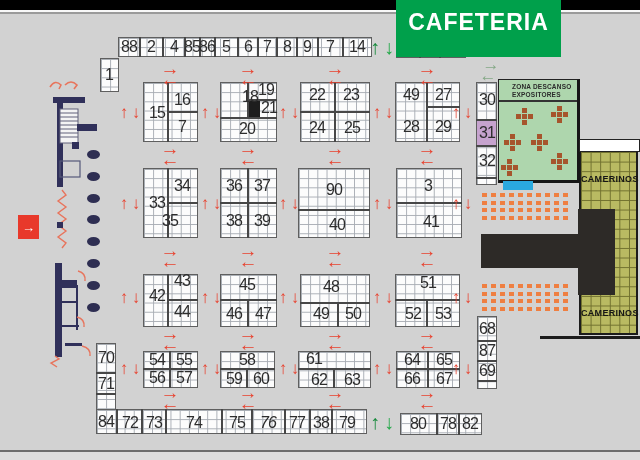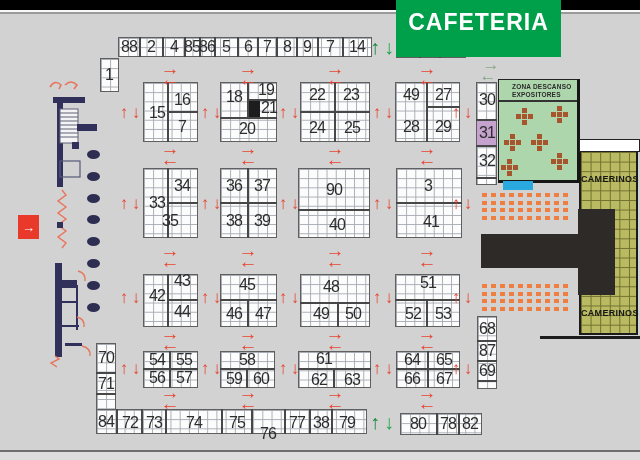--- a/index.html
+++ b/index.html
@@ -206,21 +206,21 @@
     <span class="blabel" style="left: 287px; top: 47px;">8</span>
     <span class="blabel" style="left: 307px; top: 47px;">9</span>
     <span class="blabel" style="left: 330px; top: 47px;">7</span>
     <span class="blabel" style="left: 357px; top: 47px;">14</span>
     <span class="blabel" style="left: 408px; top: 48px;">12</span>
     <span class="blabel" style="left: 430px; top: 48px;">13</span>
     <span class="blabel" style="left: 452px; top: 48px;">14</span>
     <span class="blabel" style="left: 157px; top: 113px;">15</span>
     <span class="blabel" style="left: 182px; top: 100px;">16</span>
     <span class="blabel" style="left: 182px; top: 127px;">7</span>
-    <span class="blabel" style="left: 234px; top: 97px;">18</span>
+    <span class="blabel" style="left: 250px; top: 97px;">18</span>
     <span class="blabel" style="left: 266px; top: 90px; border-radius: 8px;">19</span>
     <span class="blabel" style="left: 269px; top: 108px;">21</span>
     <span class="blabel" style="left: 247px; top: 129px;">20</span>
     <span class="blabel" style="left: 317px; top: 95px;">22</span>
     <span class="blabel" style="left: 351px; top: 95px;">23</span>
     <span class="blabel" style="left: 317px; top: 128px;">24</span>
     <span class="blabel" style="left: 352px; top: 128px;">25</span>
     <span class="blabel" style="left: 411px; top: 95px;">49</span>
     <span class="blabel" style="left: 443px; top: 95px;">27</span>
     <span class="blabel" style="left: 411px; top: 127px;">28</span>
@@ -251,38 +251,38 @@
     <span class="blabel" style="left: 428px; top: 283px;">51</span>
     <span class="blabel" style="left: 413px; top: 314px;">52</span>
     <span class="blabel" style="left: 443px; top: 314px;">53</span>
     <span class="blabel" style="left: 157px; top: 360px;">54</span>
     <span class="blabel" style="left: 184px; top: 360px; text-align: right;">55</span>
     <span class="blabel" style="left: 157px; top: 378px;">56</span>
     <span class="blabel" style="left: 184px; top: 378px;">57</span>
     <span class="blabel" style="left: 247px; top: 360px;">58</span>
     <span class="blabel" style="left: 234px; top: 379px;">59</span>
     <span class="blabel" style="left: 261px; top: 379px;">60</span>
-    <span class="blabel" style="left: 324px; top: 359px;">61</span>
+    <span class="blabel" style="left: 314px; top: 359px;">61</span>
     <span class="blabel" style="left: 319px; top: 380px;">62</span>
     <span class="blabel" style="left: 352px; top: 380px;">63</span>
     <span class="blabel" style="left: 412px; top: 360px;">64</span>
     <span class="blabel" style="left: 444px; top: 360px;">65</span>
     <span class="blabel" style="left: 412px; top: 379px;">66</span>
     <span class="blabel" style="left: 444px; top: 379px;">67</span>
     <span class="blabel" style="left: 487px; top: 329px;">68</span>
     <span class="blabel" style="left: 487px; top: 351px;">87</span>
     <span class="blabel" style="left: 487px; top: 371px;">69</span>
     <span class="blabel" style="left: 106px; top: 358px;">70</span>
     <span class="blabel" style="left: 106px; top: 384px;">71</span>
     <span class="blabel" style="left: 106px; top: 422px;">84</span>
     <span class="blabel" style="left: 130px; top: 423px;">72</span>
     <span class="blabel" style="left: 154px; top: 423px;">73</span>
     <span class="blabel" style="left: 194px; top: 423px;">74</span>
     <span class="blabel" style="left: 237px; top: 423px;">75</span>
-    <span class="blabel" style="left: 268px; top: 434px;">76</span>
+    <span class="blabel" style="left: 268px; top: 423px; font-style: italic;">76</span>
     <span class="blabel" style="left: 297px; top: 423px;">77</span>
     <span class="blabel" style="left: 321px; top: 423px;">38</span>
     <span class="blabel" style="left: 347px; top: 423px;">79</span>
     <span class="blabel" style="left: 418px; top: 424px;">80</span>
     <span class="blabel" style="left: 448px; top: 424px;">78</span>
     <span class="blabel" style="left: 470px; top: 424px;">82</span>
     <span class="arrow" style="left: 170px; top: 68px; color: rgb(232, 64, 45); font-size: 19px;">→</span>
     <span class="arrow" style="left: 170px; top: 79px; color: rgb(232, 64, 45); font-size: 19px;">←</span>
     <span class="arrow" style="left: 170px; top: 148px; color: rgb(232, 64, 45); font-size: 19px;">→</span>
     <span class="arrow" style="left: 170px; top: 159px; color: rgb(232, 64, 45); font-size: 19px;">←</span>

